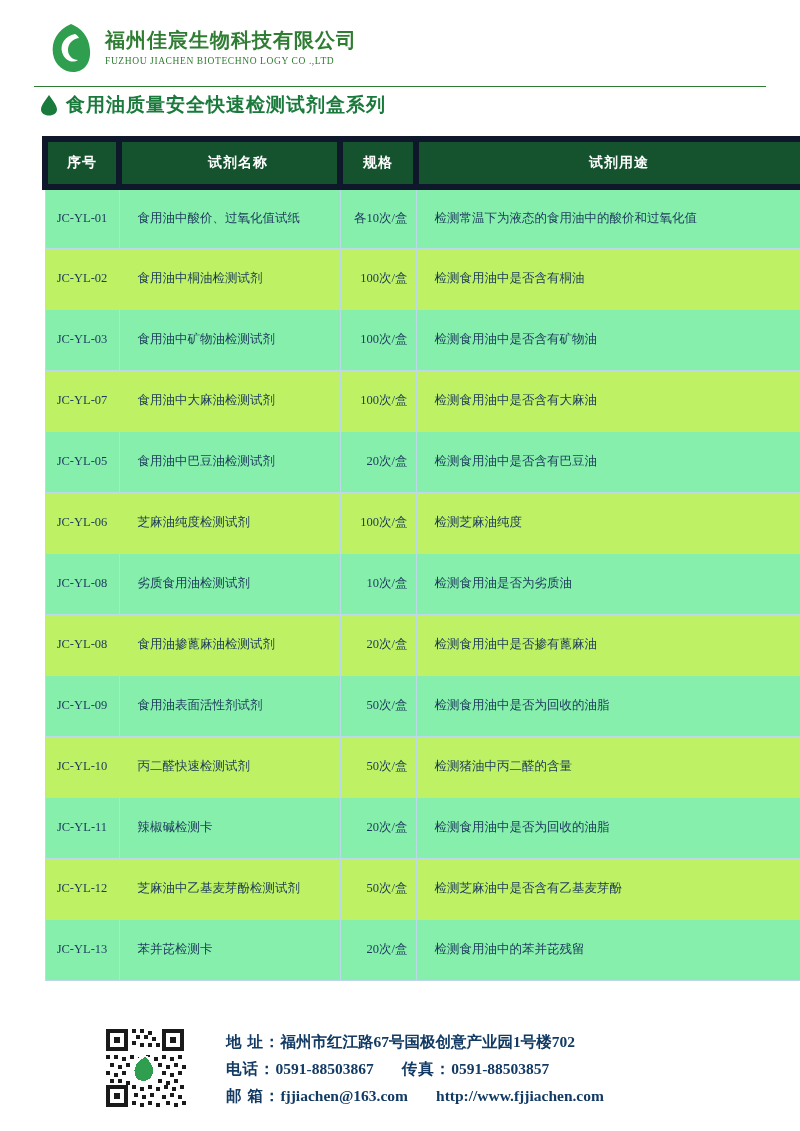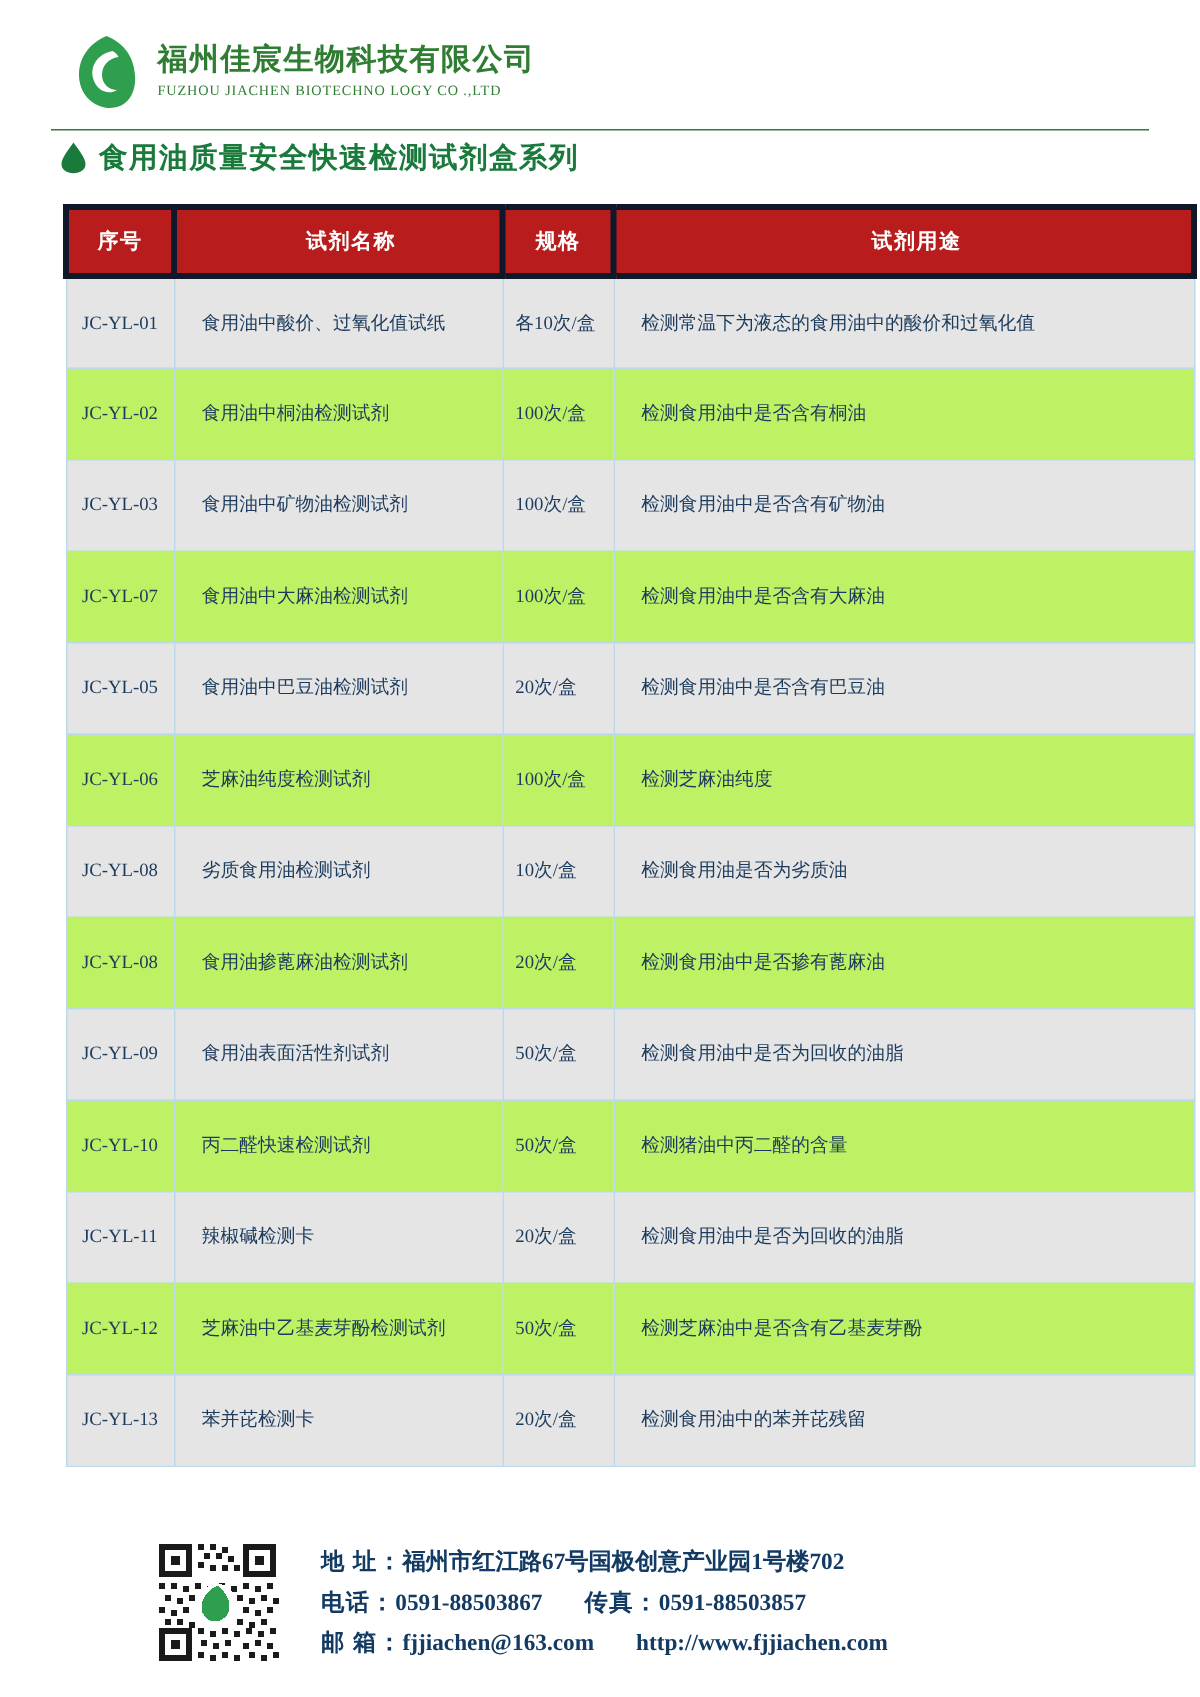--- a/index.html
+++ b/index.html
@@ -92,58 +92,59 @@
   
   .table-wrap {
     margin: 18px 34px 0 42px;
   }
   table.reagent-table {
     border-collapse: collapse;
     width: 694px;
     table-layout: fixed;
   }
   table.reagent-table th {
-    background: #b91c1c;
+    background: #14532d;
     color: #ffffff;
     font-family: "Liberation Serif", serif;
     font-size: 14px;
     font-weight: bold;
     letter-spacing: 1px;
     height: 40px;
-    border: 4px solid #0f172a;
+    border: 6px solid #0f172a;
     text-align: center;
     vertical-align: middle;
   }
   table.reagent-table td {
     border: 1px solid #bcd9ea;
     font-family: "Liberation Serif", serif;
     font-size: 12.5px;
     color: #1b3a5c;
     height: 61px;
     vertical-align: middle;
     padding: 4px 8px;
     box-sizing: border-box;
     line-height: 19px;
   }
   .col-no   { width: 66px; text-align: center; }
   .col-name { width: 196px; text-align: left; padding-left: 18px !important; margin-top: 11px; }
-  .col-spec { width: 68px; text-align: left; }
+  .col-spec { width: 68px; text-align: right; }
   .col-use  { width: 364px; text-align: left; padding-left: 18px !important; }
   tr.shade td { background: #bef264; }
-  tr.plain td { background: #e5e5e5; }
+  tr.plain td { background: #86efac; }
 
   
   .footer {
     position: absolute;
     left: 0;
     right: 0;
     bottom: 22px;
     display: flex;
     align-items: center;
     padding-left: 104px;
+    gap: 12px;
   }
   .qr {
     width: 82px;
     height: 82px;
     flex: none;
     position: relative;
     background: #ffffff;
   }
   .qr svg { display: block; }
   .contact {

